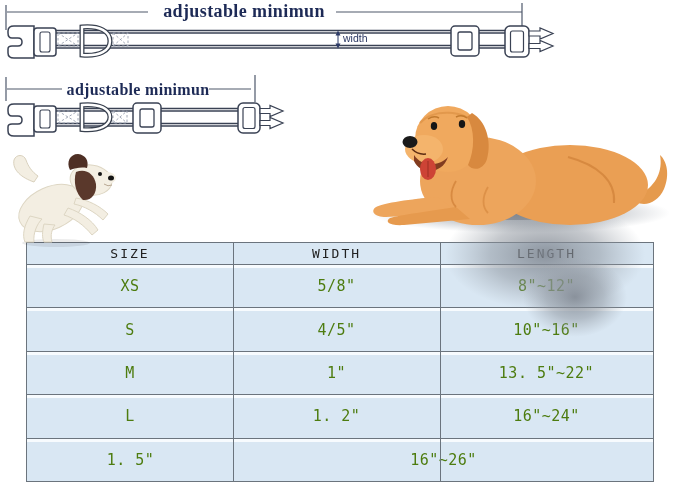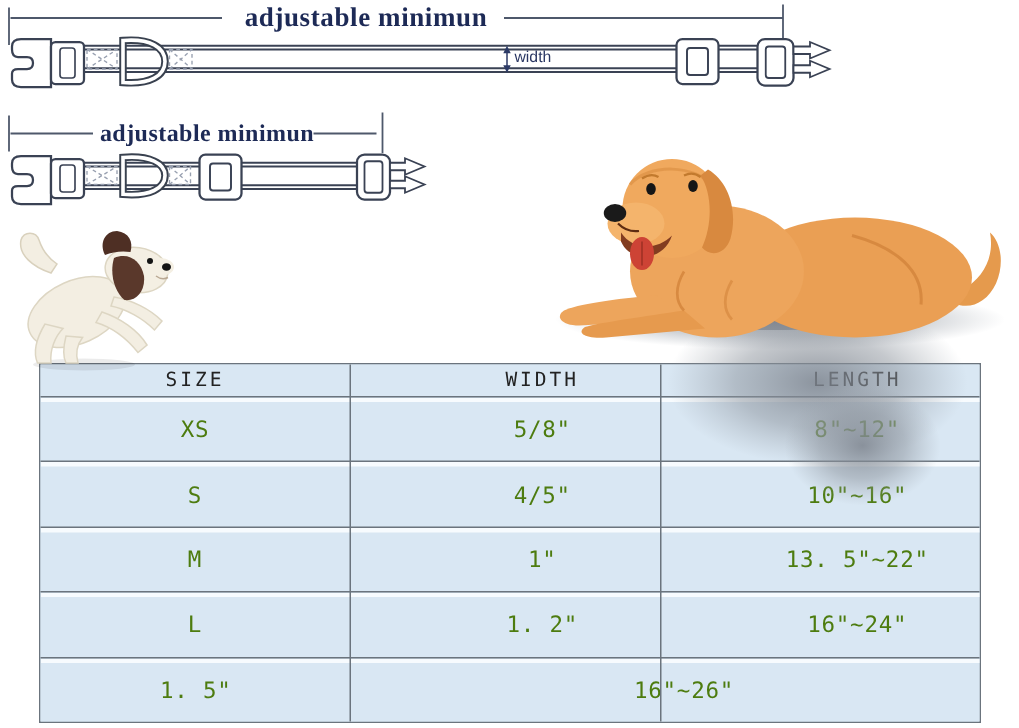--- a/index.html
+++ b/index.html
@@ -18,21 +18,21 @@
   #min-title { left:64px; top:81px; width:148px; font-size:16px; letter-spacing:0.3px; }
   #width-label {
     position:absolute; left:343px; top:32px; font-size:10.5px; color:#2a3763; z-index:4;
   }
   
   #size-table {
     position:absolute; left:26px; top:242px; width:628px; height:240px;
     border:1.4px solid #6b747d; background:#d9e7f3; box-sizing:border-box;
     display:flex; flex-direction:column; z-index:2;
   }
-  .srow { display:flex; flex:1; align-items:stretch; background:#d9e7f3;gap:25px; }
+  .srow { display:flex; flex:1; align-items:stretch; background:#d9e7f3; }
   .srow.header { flex:0 0 21px; }
   .srow + .srow { border-top:1.4px solid #6b747d; box-shadow: inset 0 3px 0 rgba(249,253,255,0.9); }
   .tcell {
     display:flex; align-items:center; justify-content:center;
     font-family:"DejaVu Sans Mono", monospace; font-size:15px; color:#4d7c0f;
     letter-spacing:0.5px;
   }
   .c1 { flex:0 0 206px; } .c2 { flex:0 0 207px; } .c3 { flex:1; }
   .header .tcell { font-size:13px; letter-spacing:2px; color:#222; }
   .vline { position:absolute; top:0; bottom:0; width:1.4px; background:#6b747d; z-index:3; }

